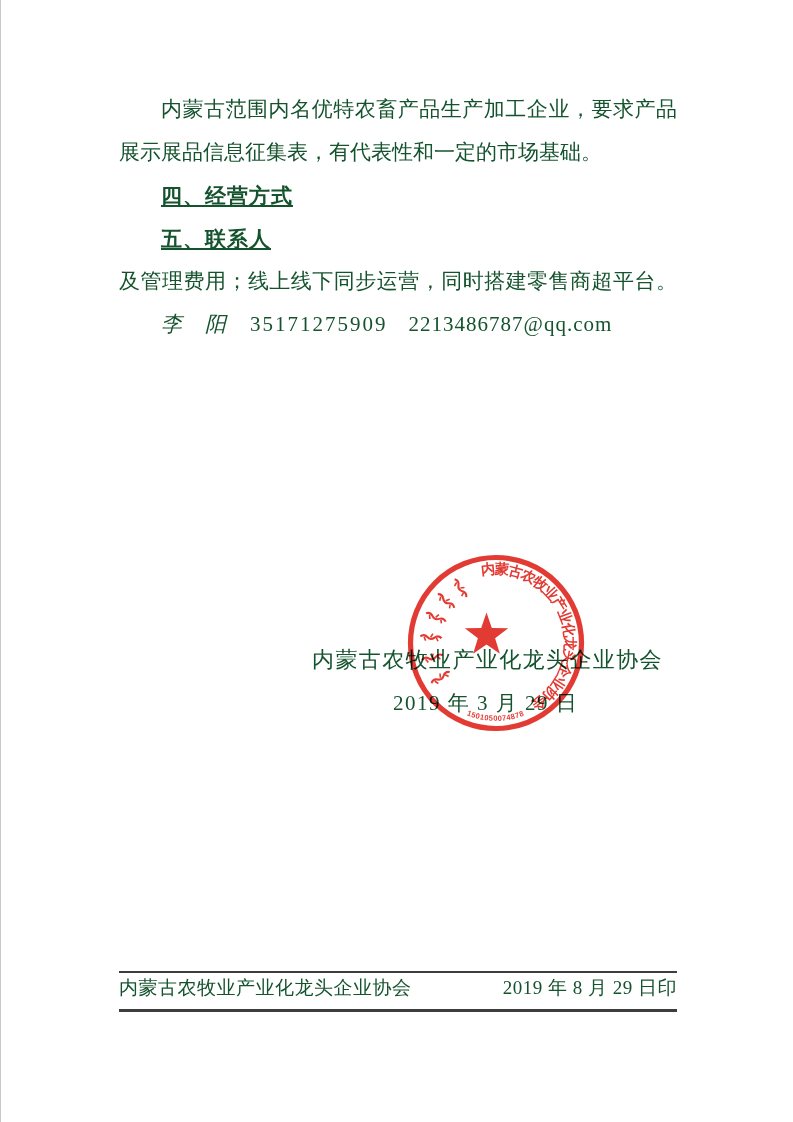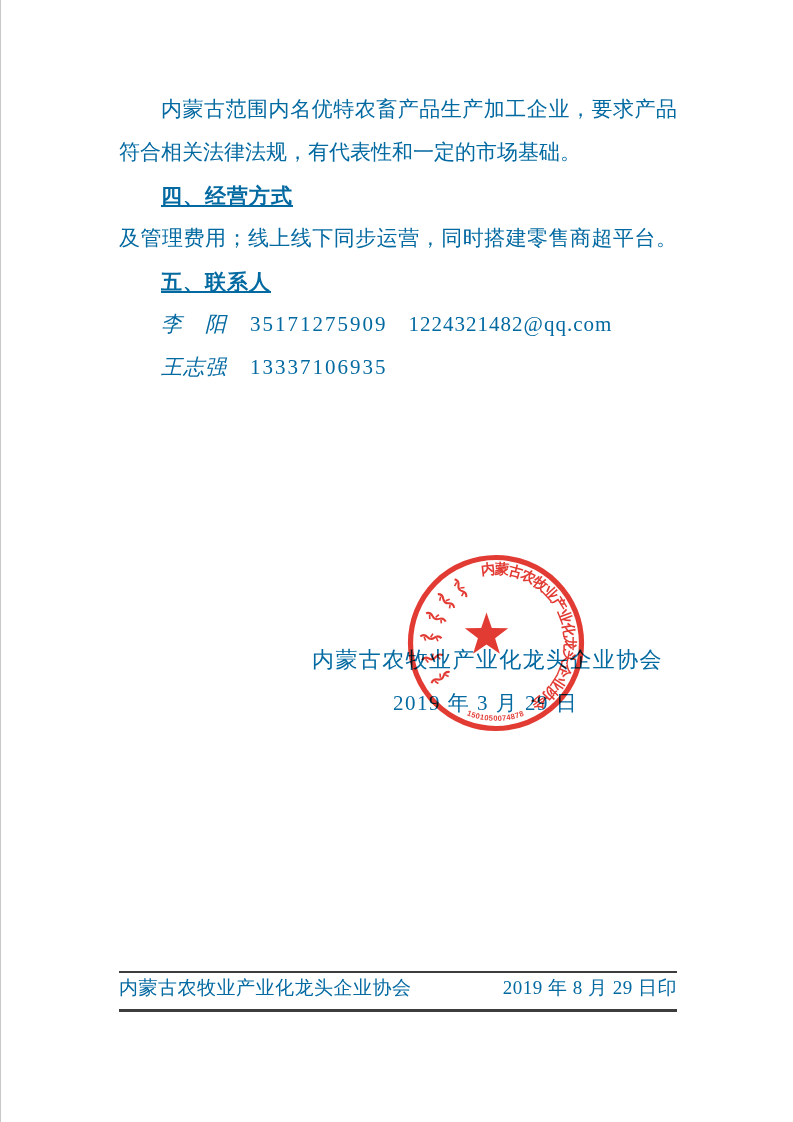--- a/index.html
+++ b/index.html
@@ -5,21 +5,21 @@
   html, body { margin: 0; padding: 0; background: #ffffff; }
   .page {
     position: relative;
     width: 793px;
     height: 1122px;
     background: #ffffff;
     overflow: hidden;
     border-left: 1px solid #c8c8c8;
     border-bottom: 1px solid #0f172a;
     font-family: "Liberation Serif", "DejaVu Serif", serif;
-    color: #0369a1;
+    color: #14532d;
   }
   .body-text {
     position: absolute;
     left: 118px;
     top: 88px;
     width: 558px;
     font-size: 21px;
     line-height: 43px;
   }
   .line {
@@ -86,30 +86,27 @@
     white-space: nowrap;
   }
 </style>
 </head>
 <body>
 
 <div class="page">
 
   <div class="body-text">
     <div class="line indent jfull">内蒙古范围内名优特农畜产品生产加工企业，要求产品</div>
-    <div class="line">符合相关法律法规，有代表性和一定的市场基础。</div>
+    <div class="line">展示展品信息征集表，有代表性和一定的市场基础。</div>
     <div class="line heading indent">四、经营方式</div>
+    <div class="line heading indent">五、联系人</div>
     <div class="line jfull">及管理费用；线上线下同步运营，同时搭建零售商超平台。</div>
-    <div class="line heading indent">五、联系人</div>
 
     <div class="line contact-line">
-      <span class="contact-name">李　阳</span><span class="contact-phone">35171275909</span><span class="contact-email">1224321482@qq.com</span>
-    </div>
-    <div class="line contact-line">
-      <span class="contact-name">王志强</span><span class="contact-phone">13337106935</span><span class="contact-email"></span>
+      <span class="contact-name">李　阳</span><span class="contact-phone">35171275909</span><span class="contact-email">2213486787@qq.com</span>
     </div>
 
   </div>
 
   <div class="sig-org">内蒙古农牧业产业化龙头企业协会</div>
   <div class="sig-date">2019 年 3 月 29 日</div>
 
   <svg class="seal" viewBox="0 0 200 200" aria-hidden="true">
     <defs>
       <path id="sealArcTop" d="M 84.8,28.6 A 73,73 0 0 1 134.3,164.4" fill="none"></path>

